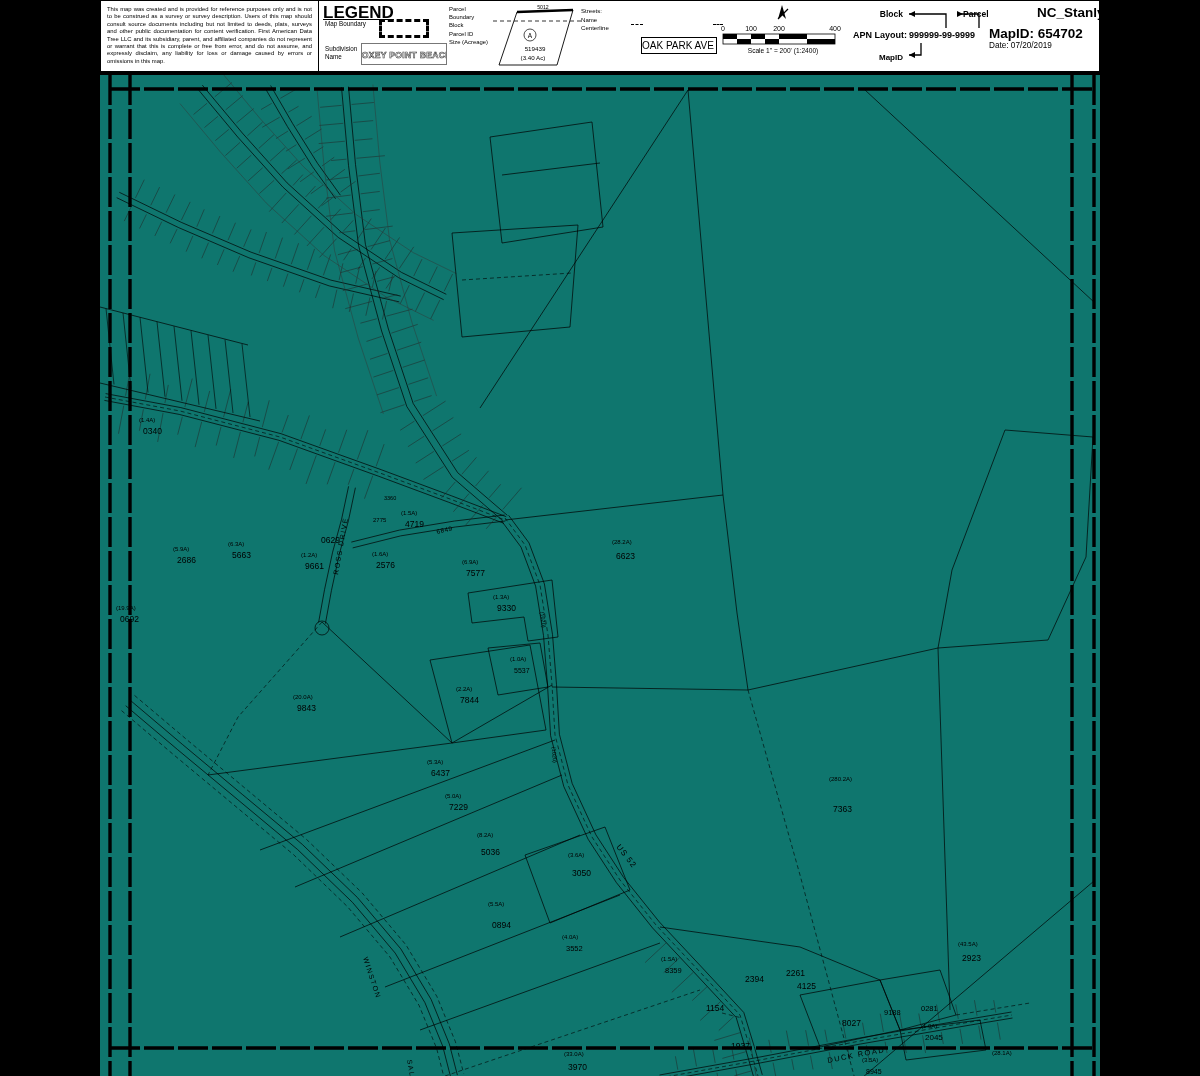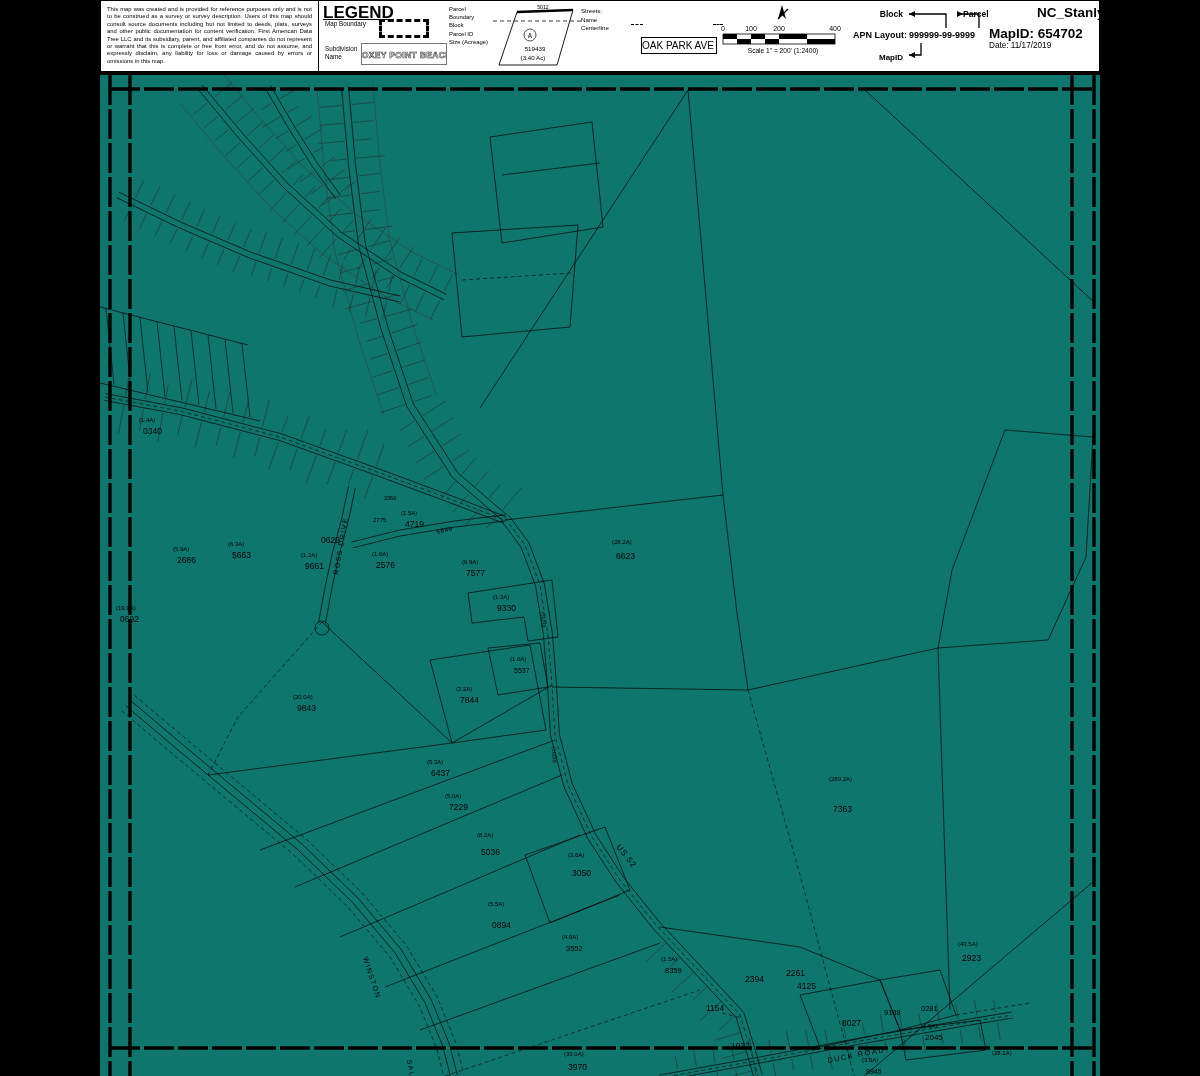--- a/index.html
+++ b/index.html
@@ -129,21 +129,21 @@
           <polygon points="110,8 110,14 104,11" fill="#000" stroke="none" transform="translate(216,0) scale(-1,1)"></polygon>
           <path d="M70,40 L70,52 L58,52"></path>
           <polygon points="58,52 64,49 64,55" fill="#000" stroke="none"></polygon>
         </g>
       </svg>
     </div>
 
     <div class="titleblk">
       <div class="t1">NC_Stanly</div>
       <div class="t2">MapID: 654702</div>
-      <div class="t3">Date: 11/17/2019</div>
+      <div class="t3">Date: 07/20/2019</div>
     </div>
   </div>
 
   <div class="mapwrap">
     <svg id="mapsvg" width="1000" height="1001" viewBox="0 0 1000 1001">
         <path d="M4.4,325.4L79.2,339.4L179.0,365.3L278.8,401.3L348.8,427.3L403.8,448.3" fill="none" stroke="#000" stroke-width="0.7"></path>
         <path d="M5.6,318.6L80.8,332.6L181.0,358.7L281.2,394.7L351.2,420.7L406.2,441.7" fill="none" stroke="#000" stroke-width="0.7"></path>
         <path d="M5.0,322.0L80.0,336.0L180.0,362.0L280.0,398.0L350.0,424.0L405.0,445.0" fill="none" stroke="#000" stroke-width="0.6" stroke-dasharray="4 3"></path>
         <path d="M241.5,12.3L248.5,90.4L258.6,170.7L281.6,256.0L306.8,331.5L352.3,402.3L402.7,445.7" fill="none" stroke="#000" stroke-width="0.7"></path>
         <path d="M248.5,11.7L255.5,89.6L265.4,169.3L288.4,254.0L313.2,328.5L357.7,397.7L407.3,440.3" fill="none" stroke="#000" stroke-width="0.7"></path>

